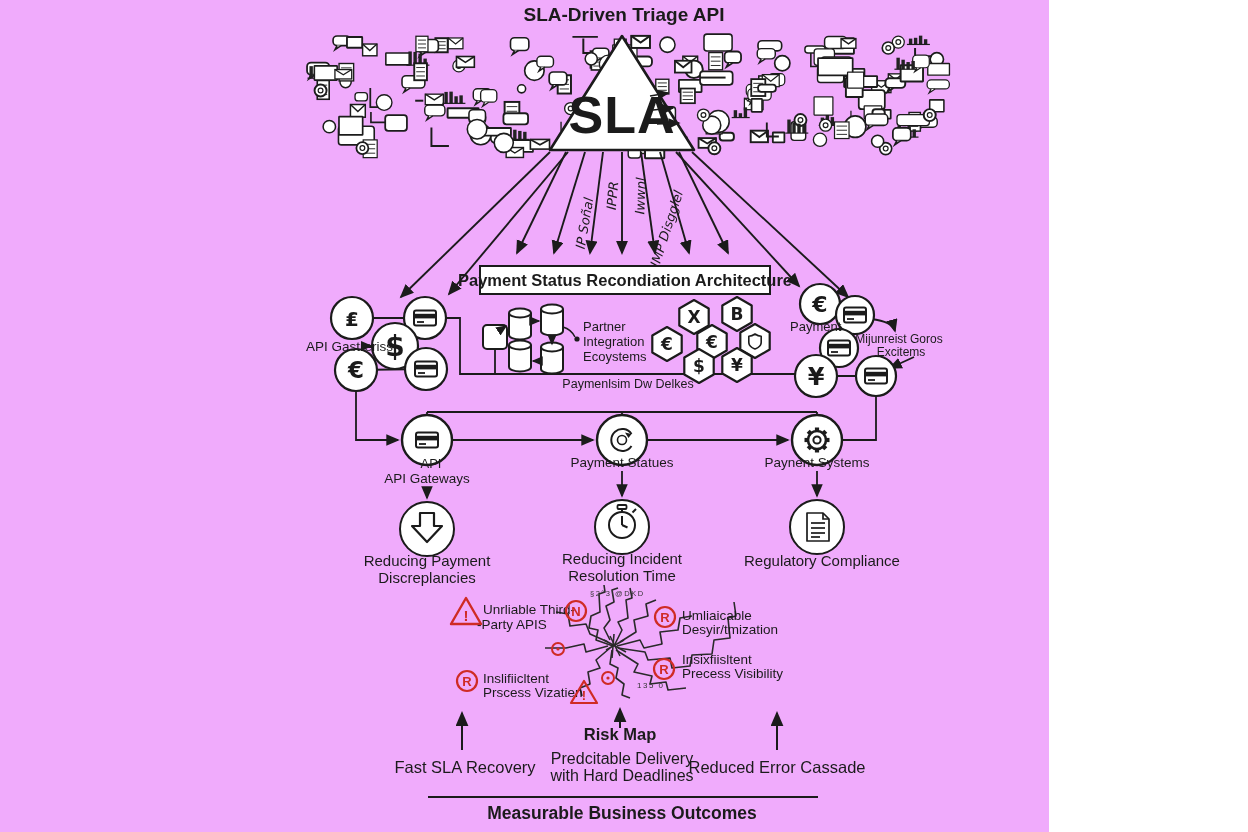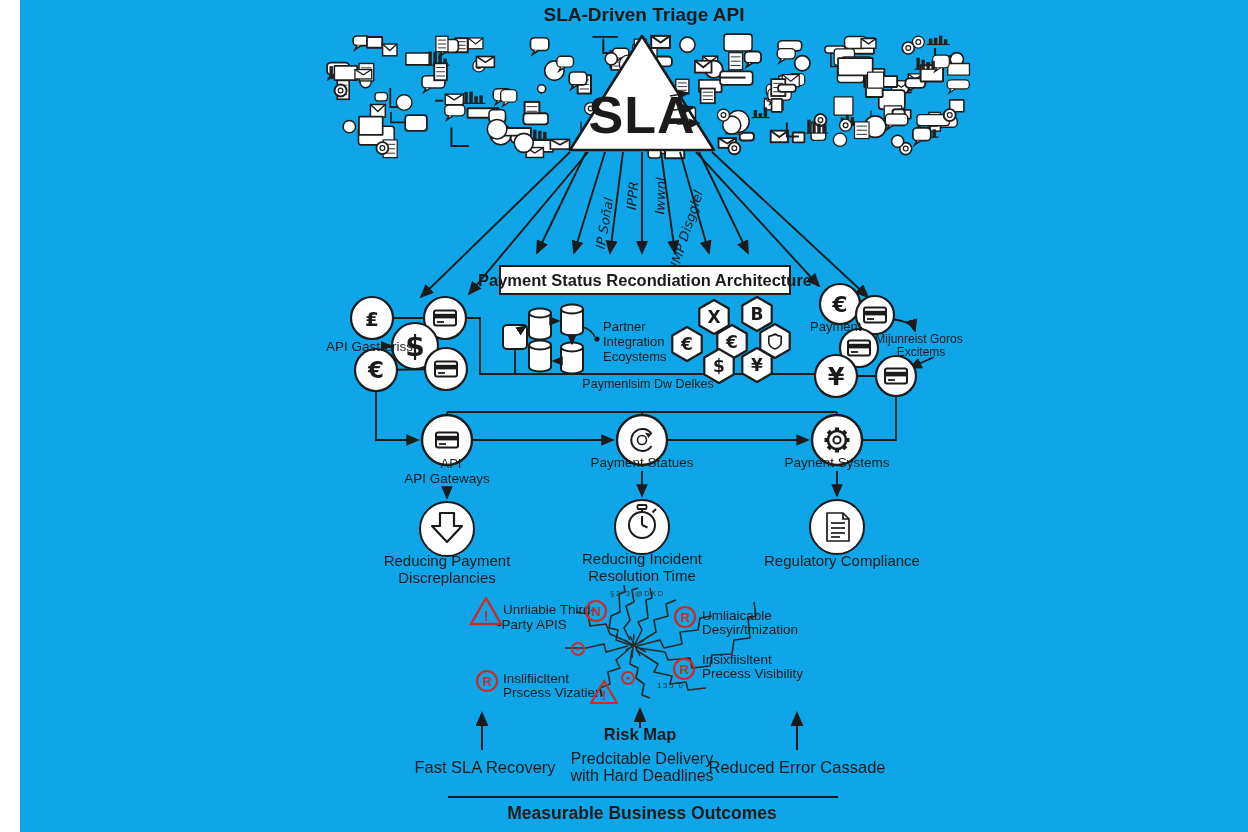--- a/index.html
+++ b/index.html
@@ -1,17 +1,17 @@
 <!DOCTYPE html>
 <html><head>
 <meta charset="utf-8">
 <style>
   html,body{margin:0;padding:0;background:#fff;}
-  .stage{position:relative;width:1228px;height:832px;background:#0ea5e9;overflow:hidden;
-         font-family:"Liberation Sans",sans-serif;margin-left:20px;}
+  .stage{position:relative;width:1049px;height:832px;background:#f0abfc;overflow:hidden;
+         font-family:"Liberation Sans",sans-serif;}
   svg{position:absolute;left:0;top:0;}
   svg text{font-family:"Liberation Sans",sans-serif;fill:#1b1b1b;}
   .glyph{font-family:"DejaVu Sans",sans-serif;font-weight:bold;}
   .ink{stroke:#1b1b1b;fill:none;}
   .nofill{fill:none;}
   .wfill{fill:#ffffff;}
   .red{stroke:#cf2b24;fill:none;}
   .redtxt{fill:#cf2b24;font-weight:bold;}
   .hand{font-style:italic;font-family:"DejaVu Sans",sans-serif;}
   .tiny{letter-spacing:1.5px;fill:#333;}

